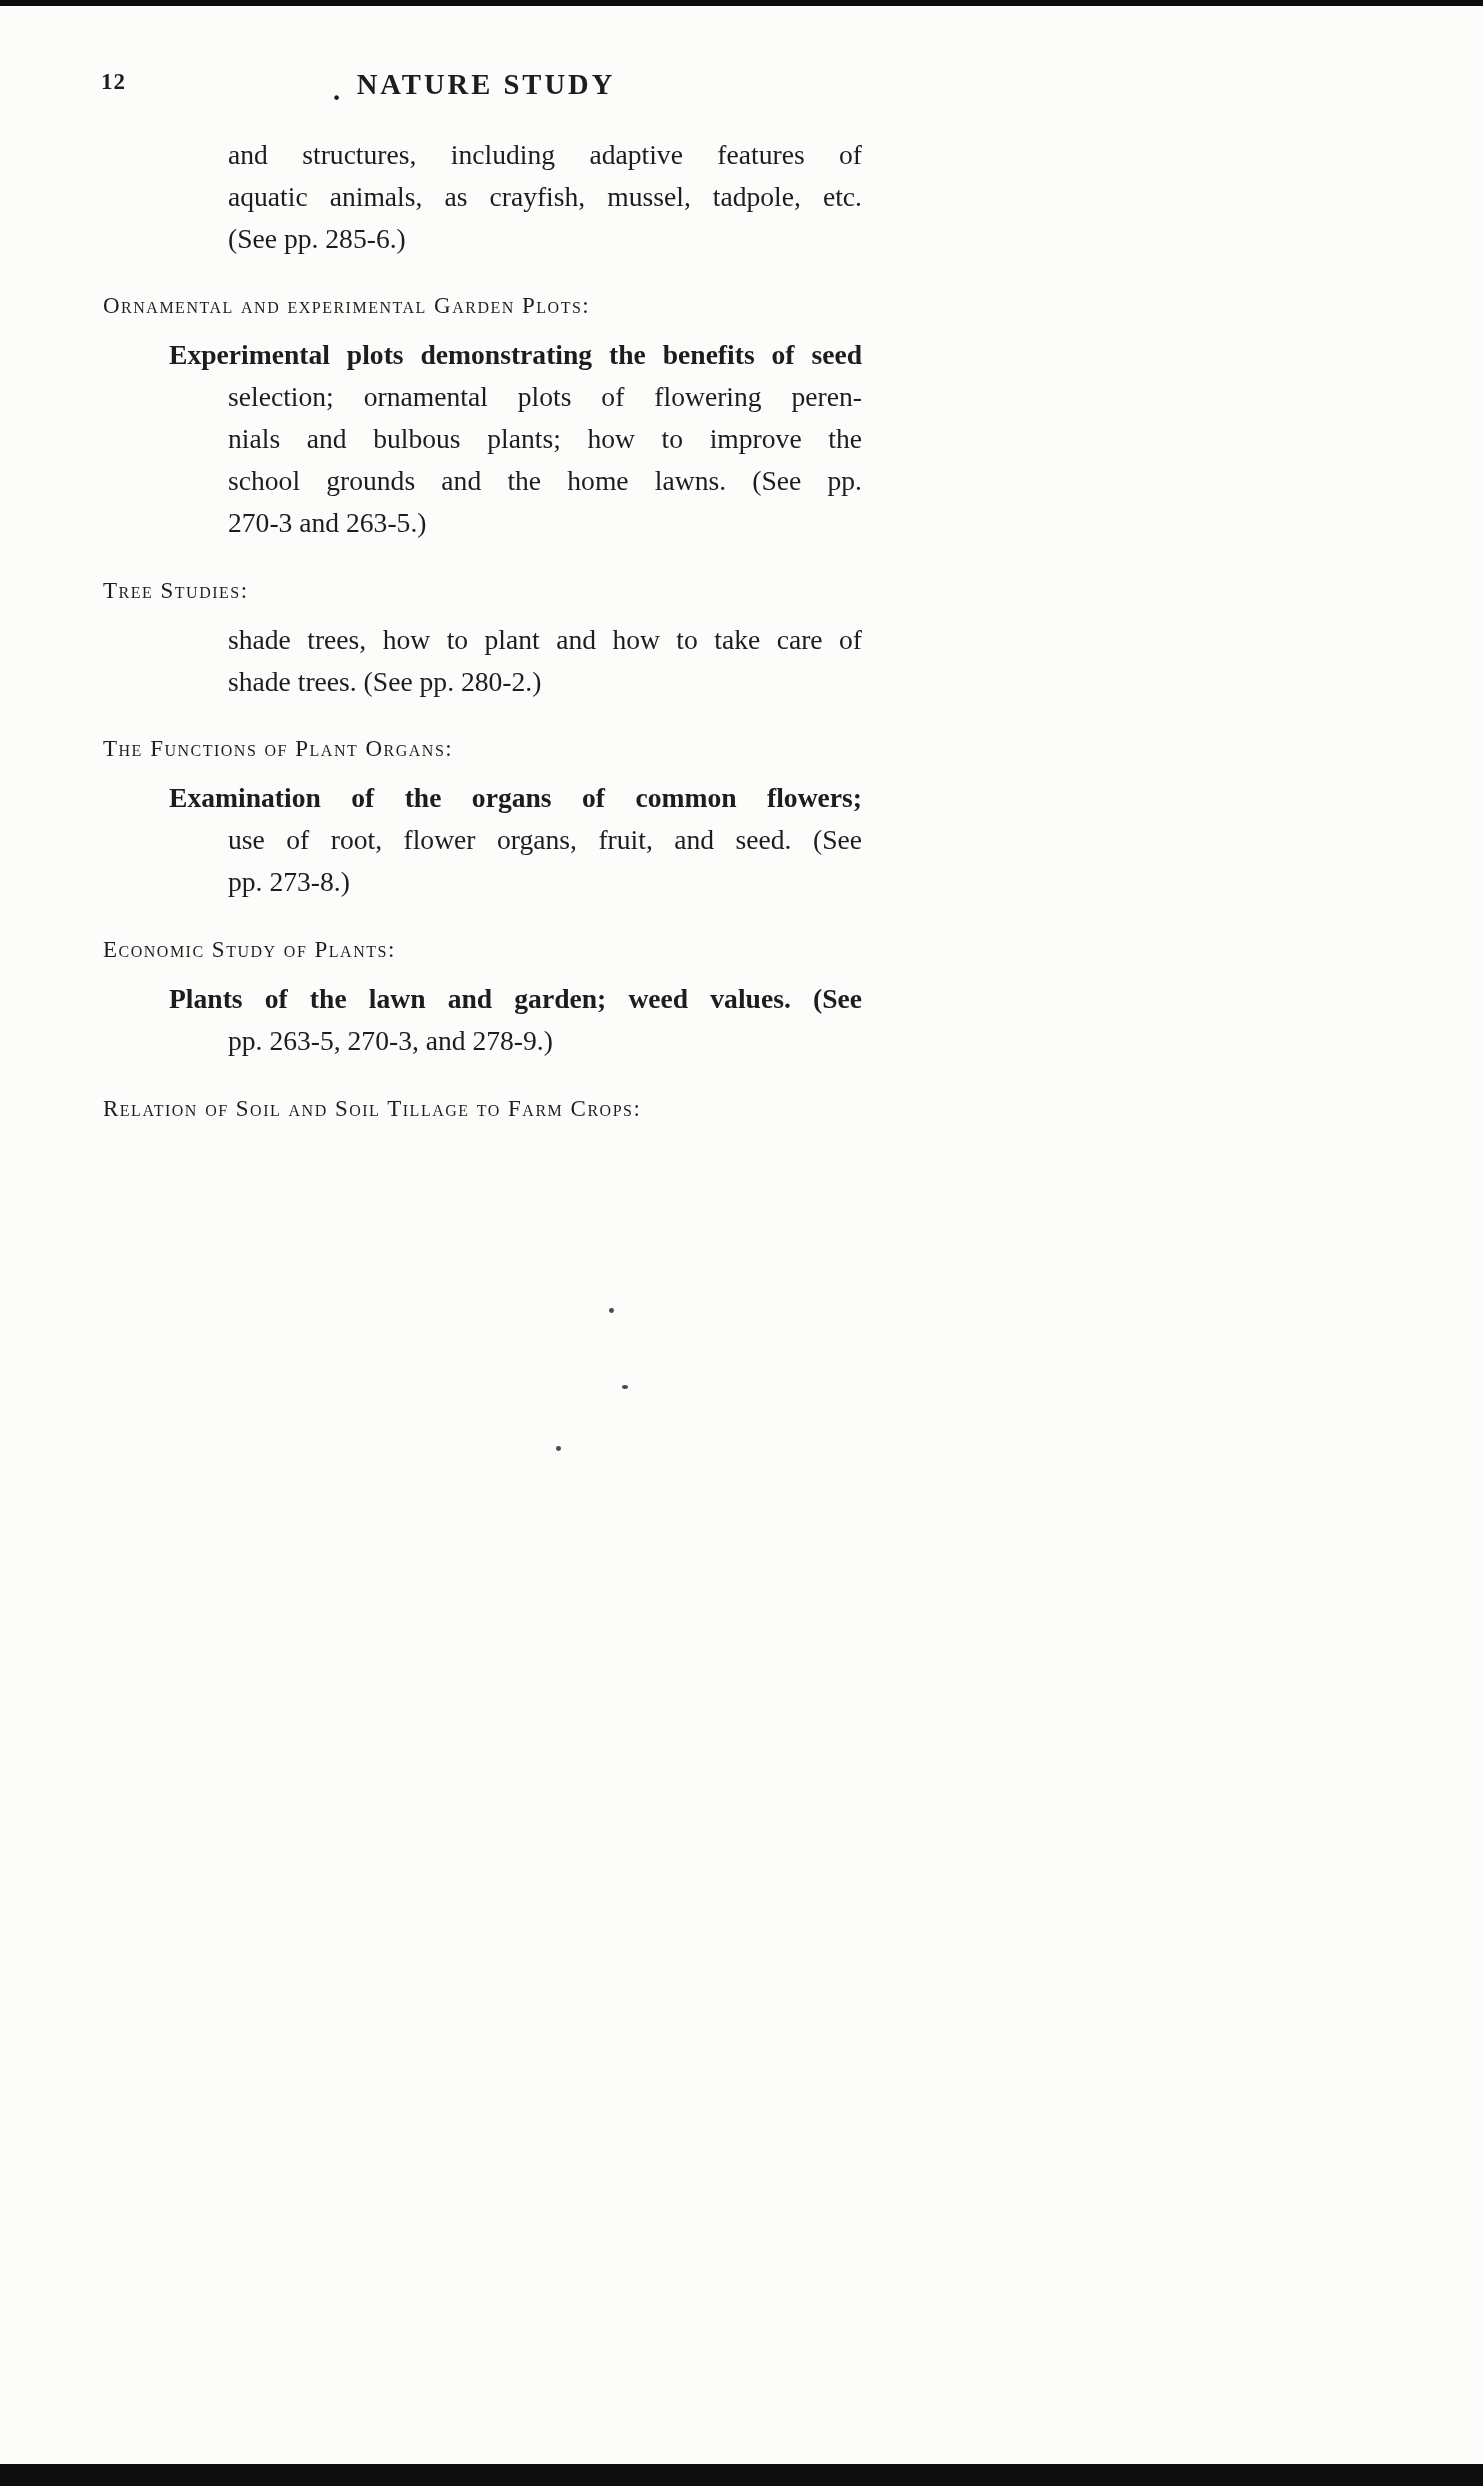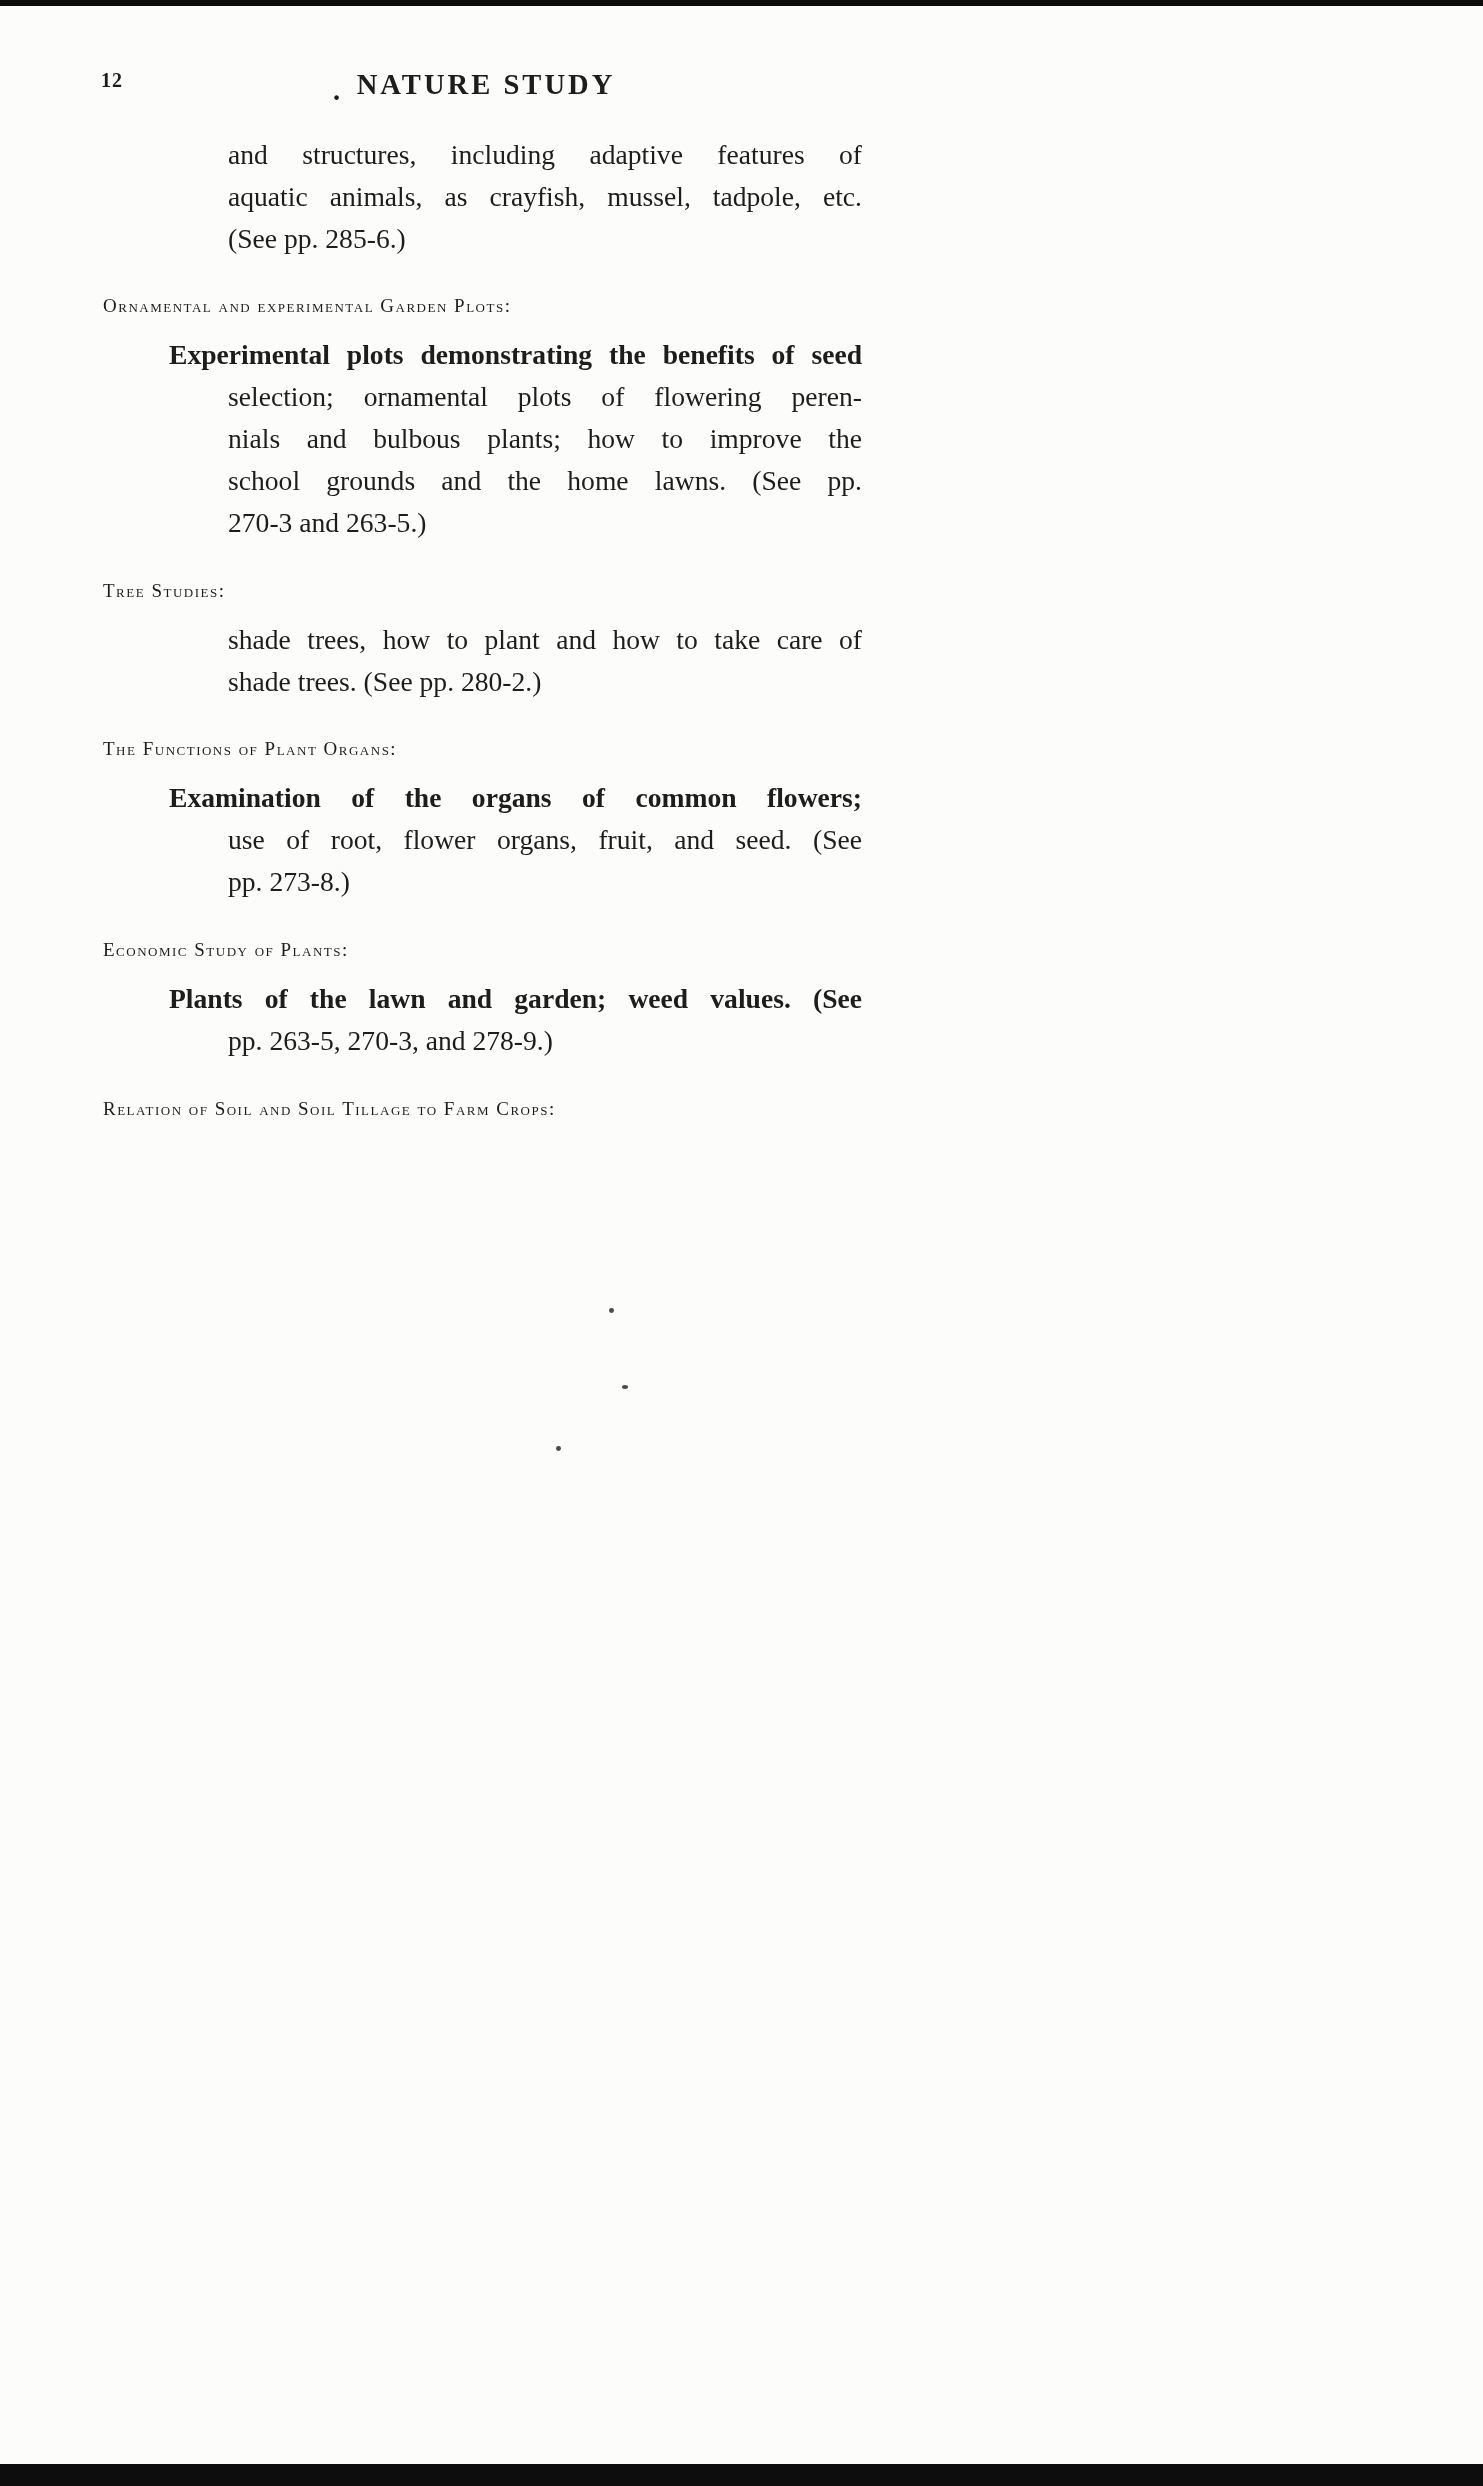--- a/index.html
+++ b/index.html
@@ -19,34 +19,34 @@
   .content {
     position: absolute;
     left: 103px;
     top: 65px;
     width: 766px;
   }
 
   .pagehead { position: relative; height: 43px; margin-bottom: 25.6px; }
   .pagenum {
     position: absolute; left: -2px; top: 3.9px;
-    font-size: 20px; font-weight: bold; letter-spacing: 1px;
+    font-size: 23px; font-weight: bold; letter-spacing: 1px;
   }
   .runhead {
     position: absolute; left: 50%; top: 3.9px; transform: translateX(-50%);
     font-size: 28.6px; font-weight: bold; letter-spacing: 3px; white-space: nowrap;
   }
   .titledot {
     position: absolute; left: -23.6px; bottom: -5.9px;
     font-size: 28.6px; font-weight: bold; letter-spacing: 0;
   }
 
   .heading {
     margin: 25.6px 0 0 0;
-    font-size: 19px;
+    font-size: 23px;
     line-height: 42px;
     font-weight: 500;
     font-variant: small-caps;
     letter-spacing: 1.5px;
   }
   .para { margin: 7px; }
   .line {
     font-size: 27.6px;
     line-height: 42px;
     text-align: justify;

